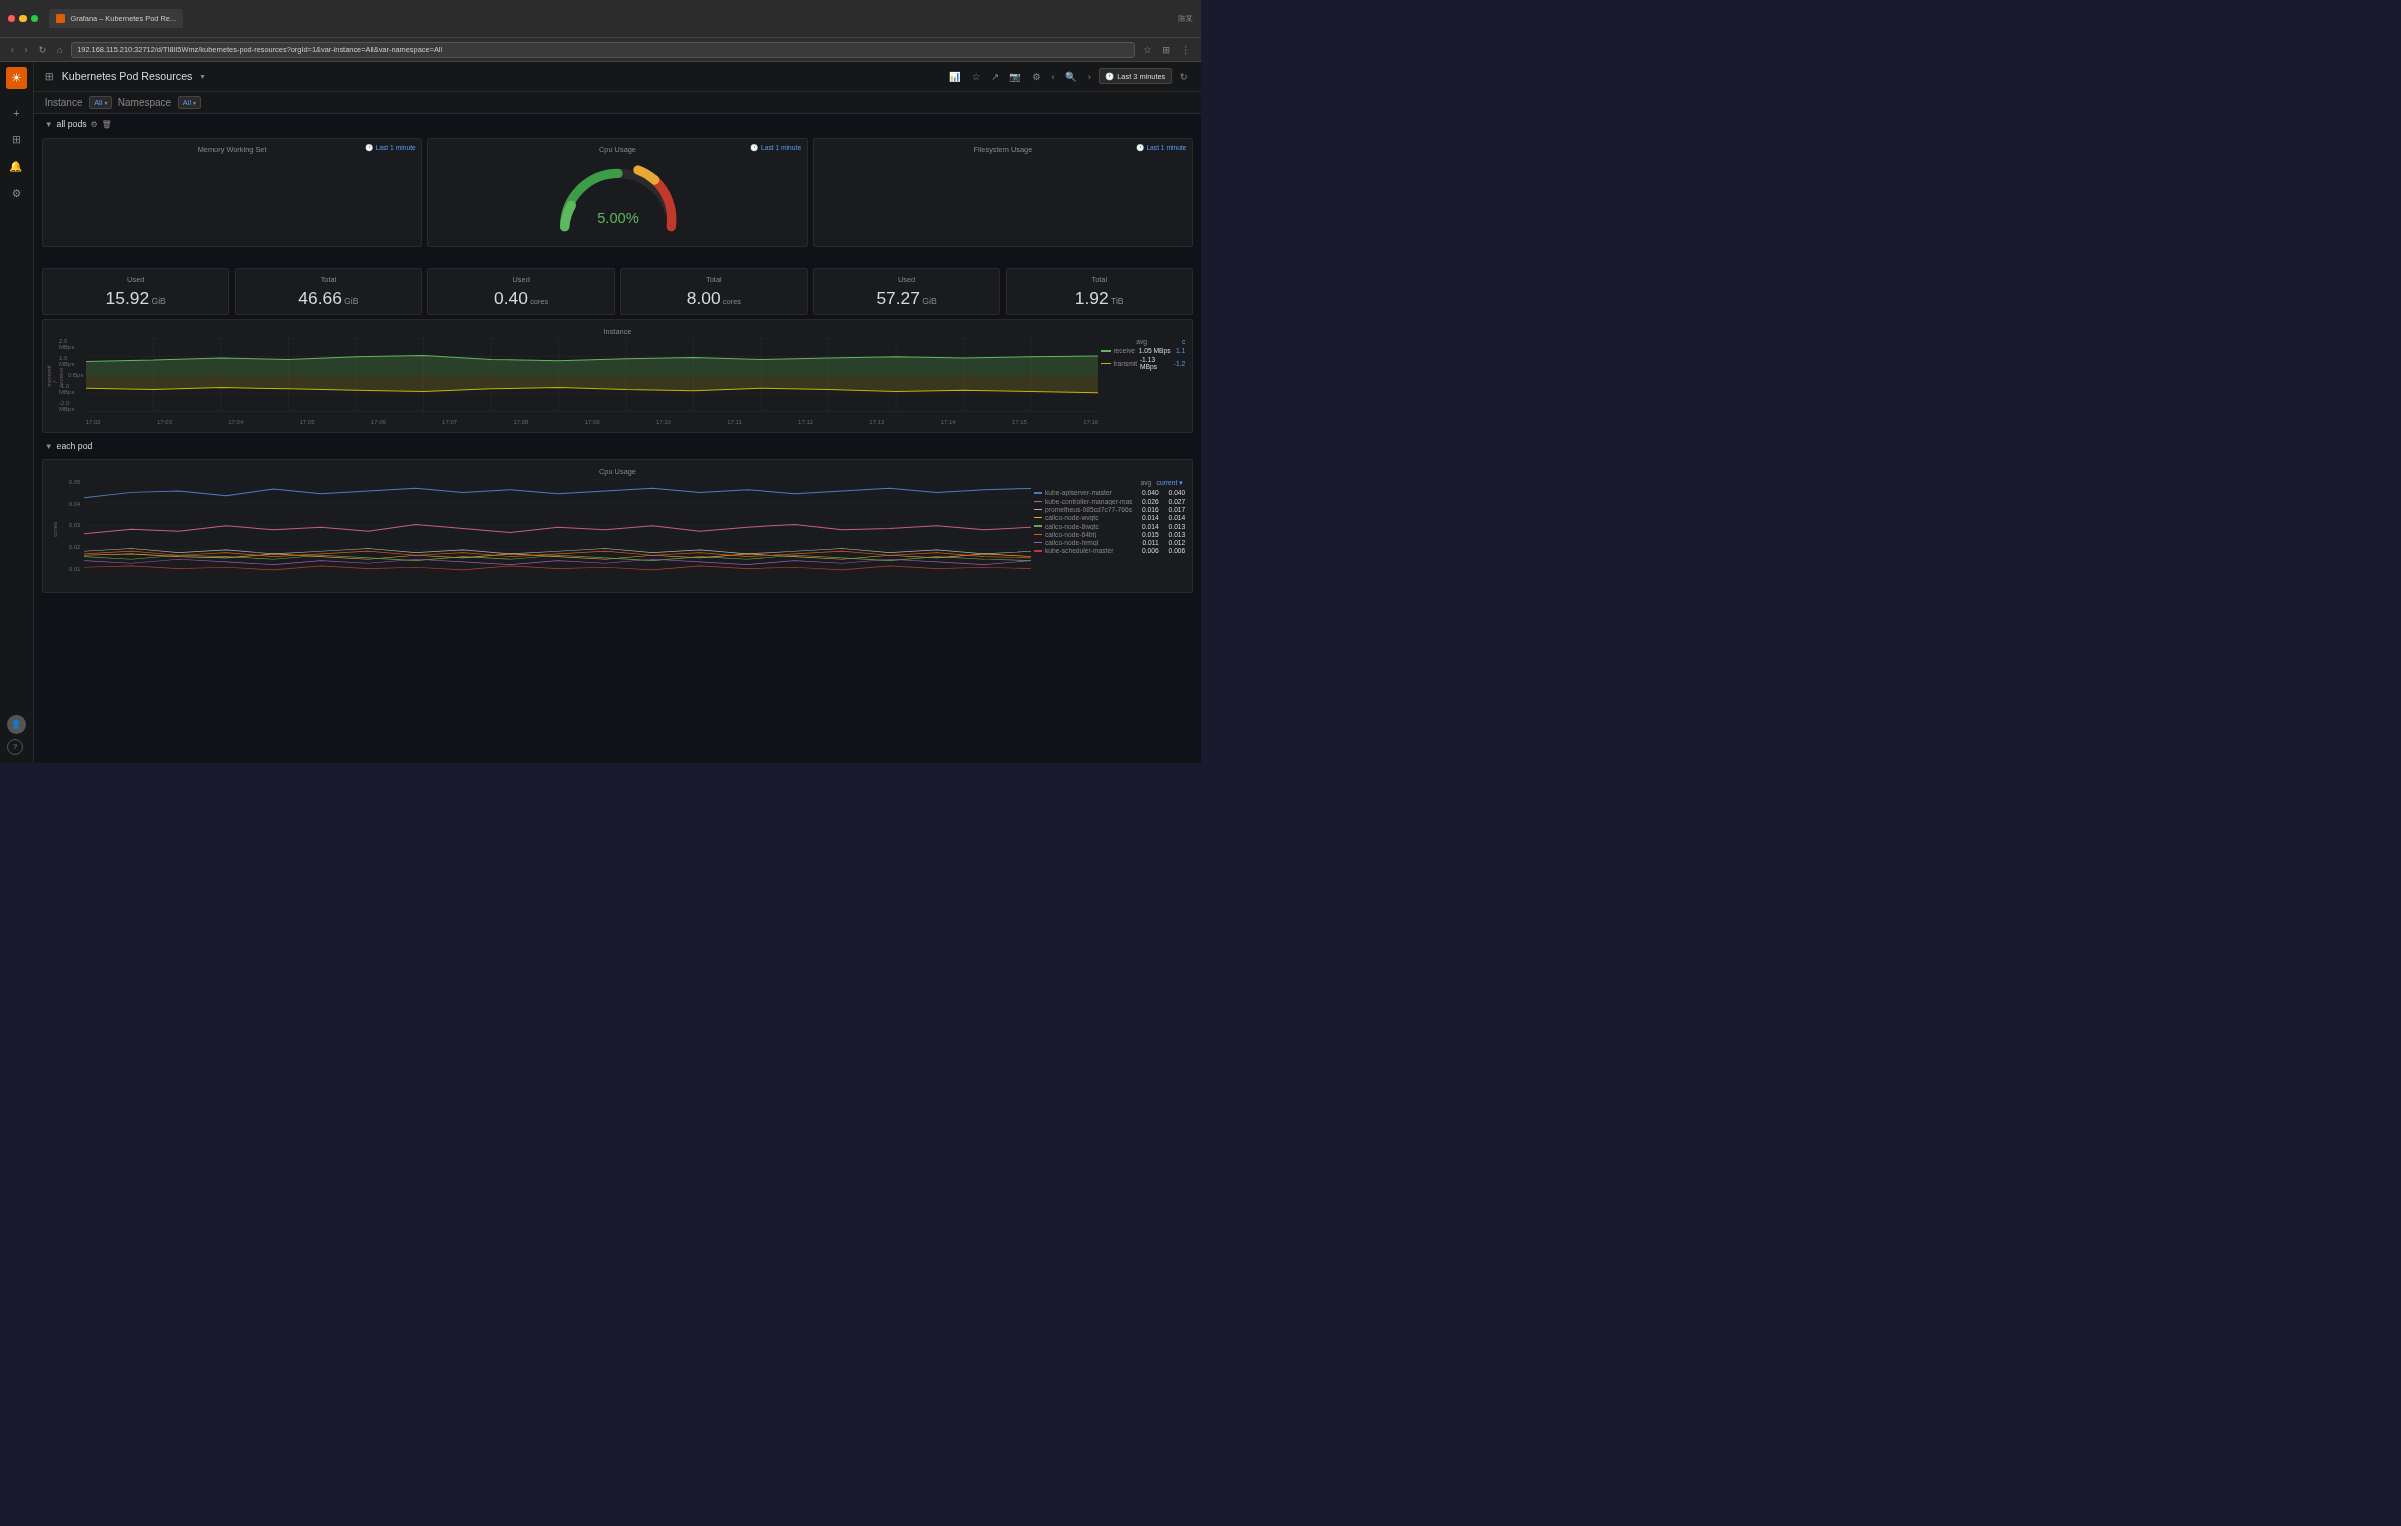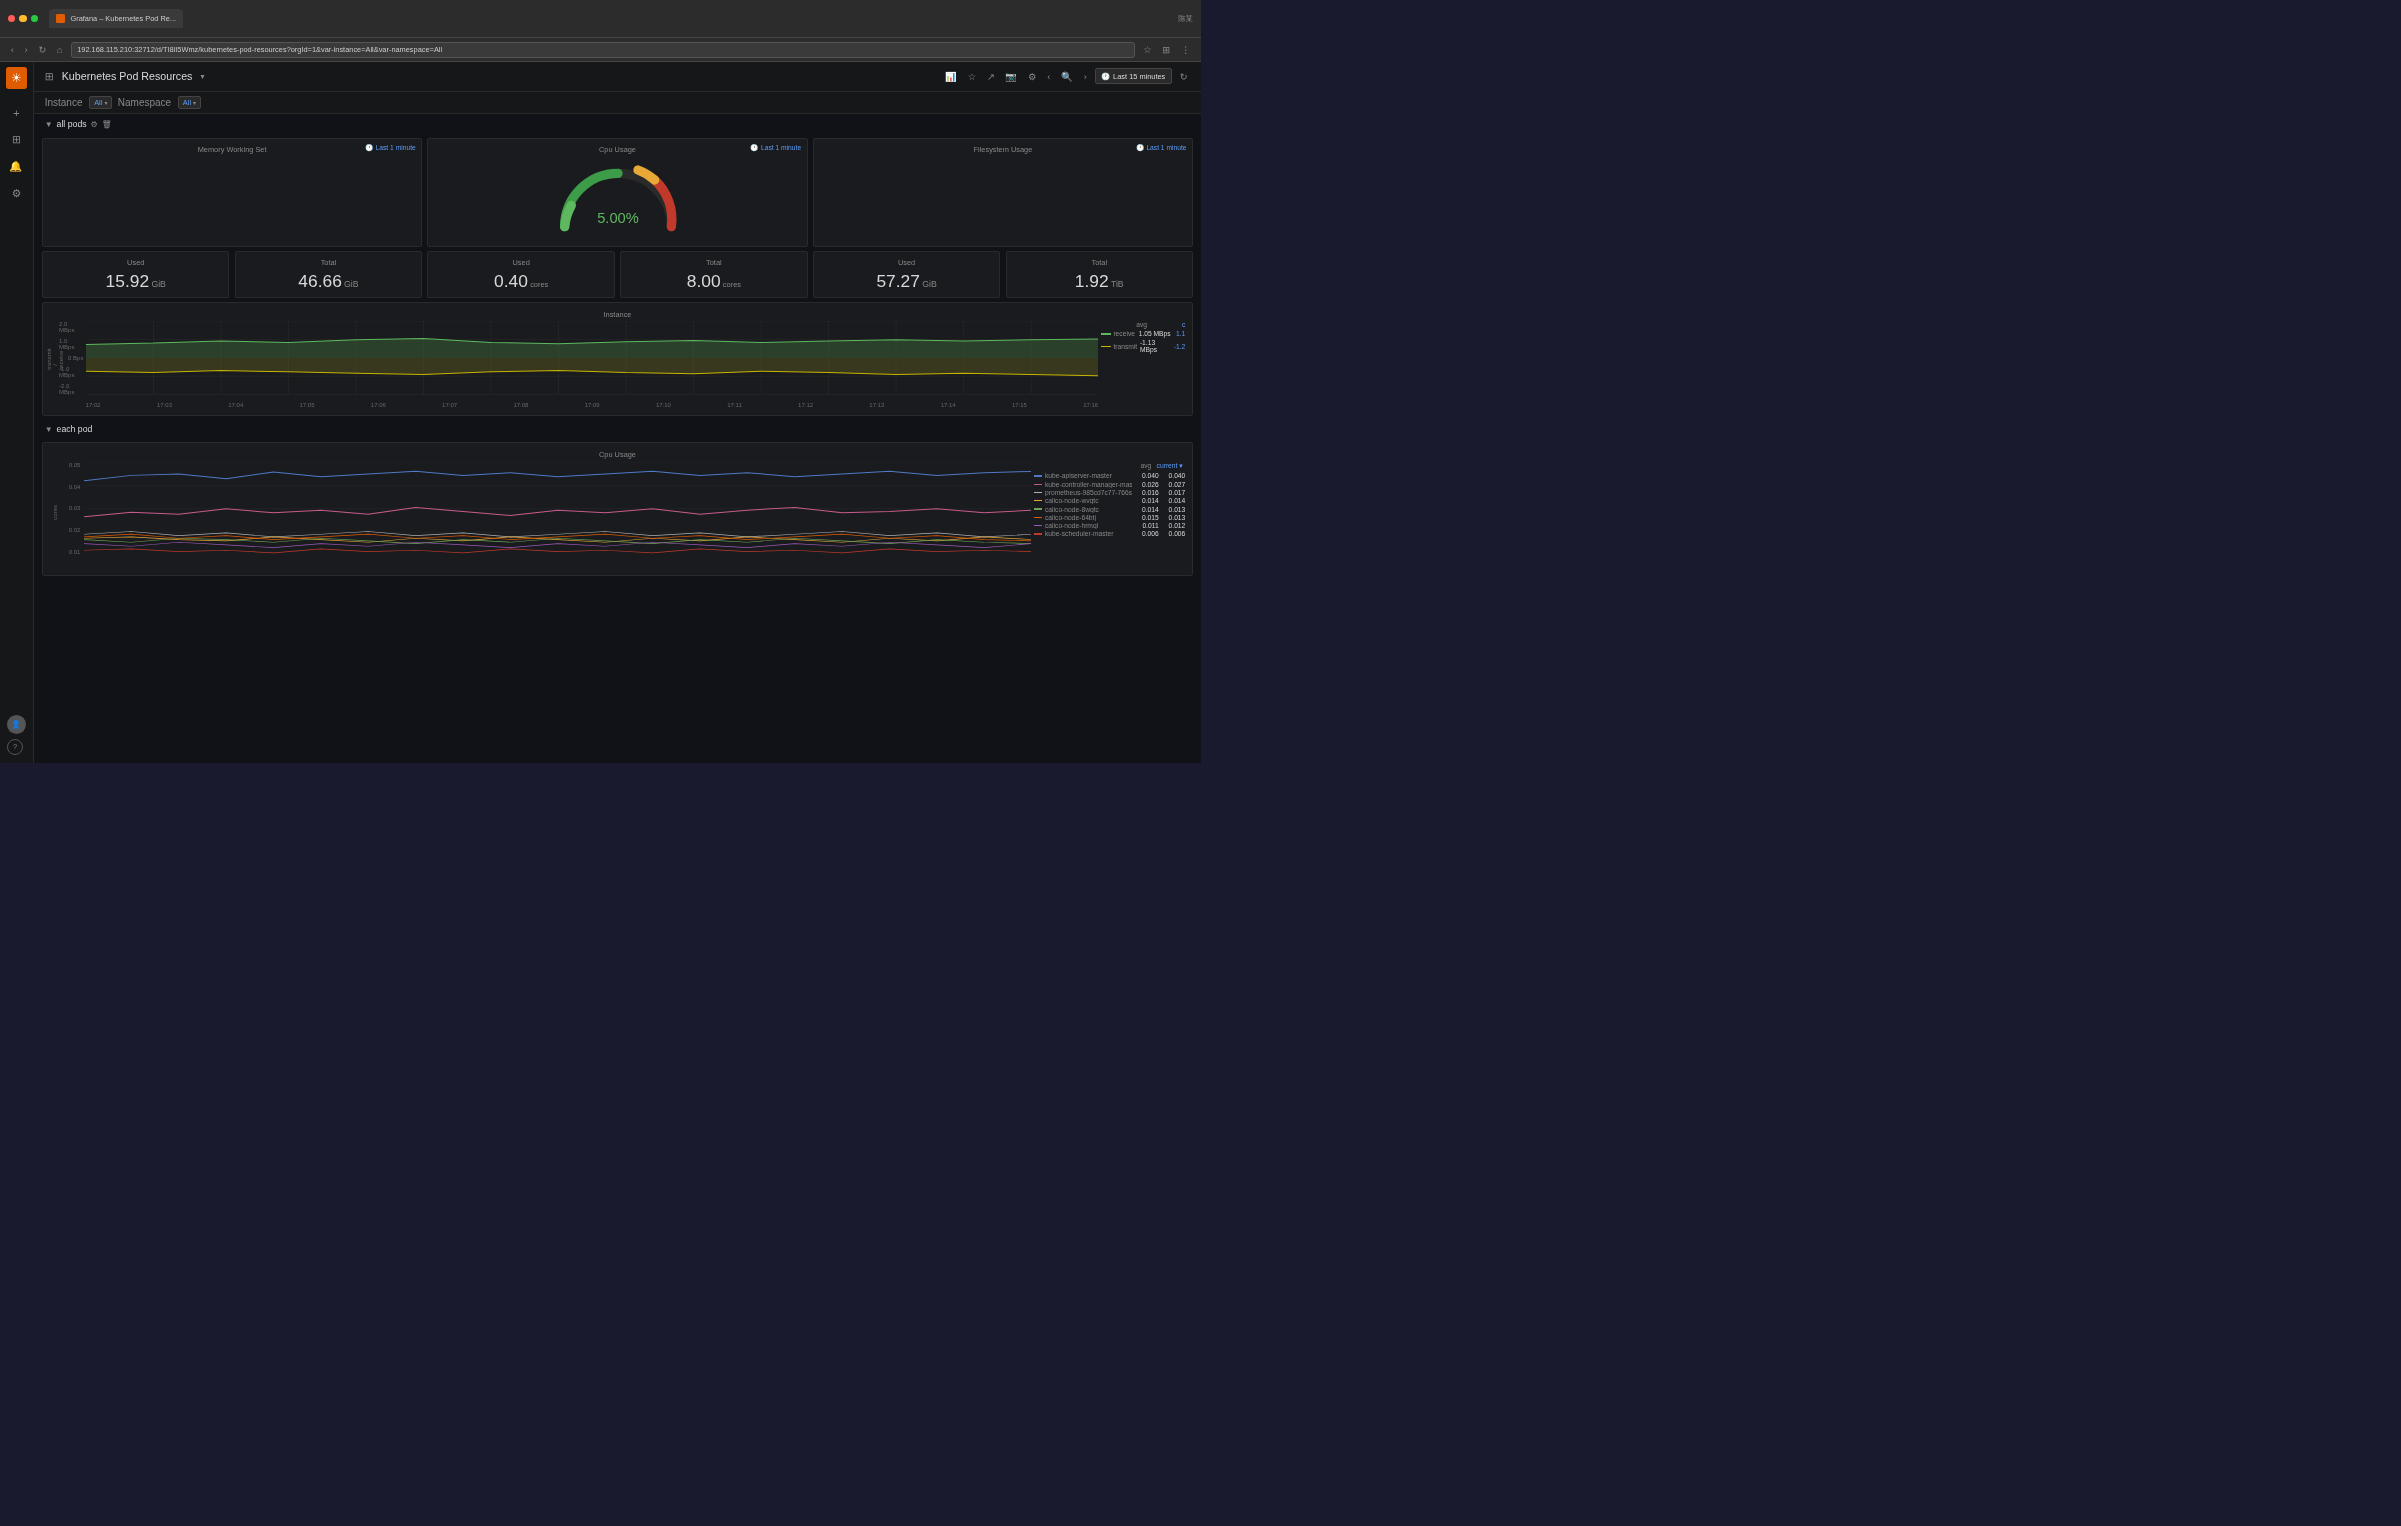--- a/index.html
+++ b/index.html
@@ -178,21 +178,21 @@
     }
     .section-collapse { color: #888; cursor: pointer; font-size: 8px; }
     .section-title { font-size: 8.7px; }
     .section-gear { color: #888; font-size: 8px; cursor: pointer; }
 
     
     .panels-row {
       display: flex;
       gap: 0;
       padding: 0 5.4px;
-      margin-bottom: 0;
+      margin-bottom: 17px;
     }
     .gauge-panel {
       flex: 1;
       background: #1a1b1e;
       border: 0.7px solid #2a2a2a;
       margin: 2.7px;
       border-radius: 2px;
       padding: 6.7px;
       position: relative;
     }
@@ -336,21 +336,21 @@
         <button class="top-bar-btn">📊</button>
         <button class="top-bar-btn">☆</button>
         <button class="top-bar-btn">↗</button>
         <button class="top-bar-btn">📷</button>
         <button class="top-bar-btn">⚙</button>
         <button class="top-bar-btn">‹</button>
         <button class="top-bar-btn">🔍</button>
         <button class="top-bar-btn">›</button>
         <div class="time-range-btn">
           <span>🕐</span>
-          <span>Last 15 minutes</span>
+          <span>Last 3 minutes</span>
         </div>
         <button class="top-bar-btn">↻</button>
       </div>
     </div>
 
     <div class="filter-bar">
       <span class="filter-label">Instance</span>
       <div class="filter-dropdown">
         <span>All</span>
         <span class="filter-dropdown-arrow">▾</span>

